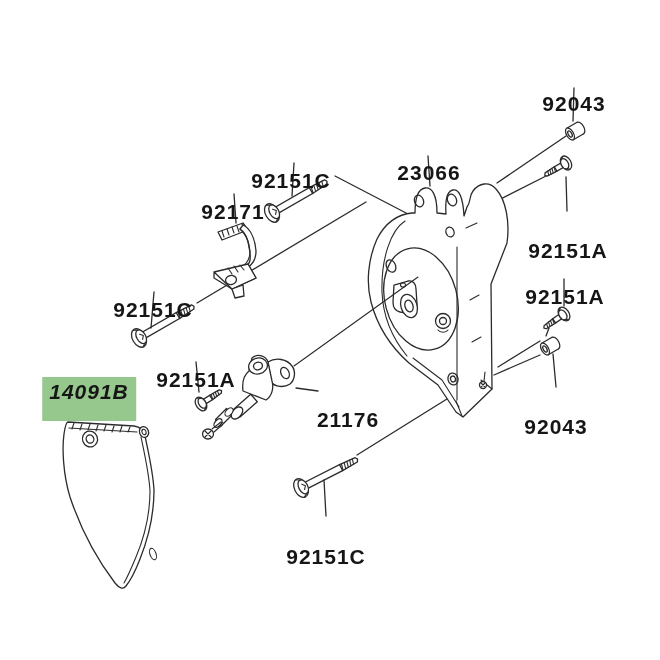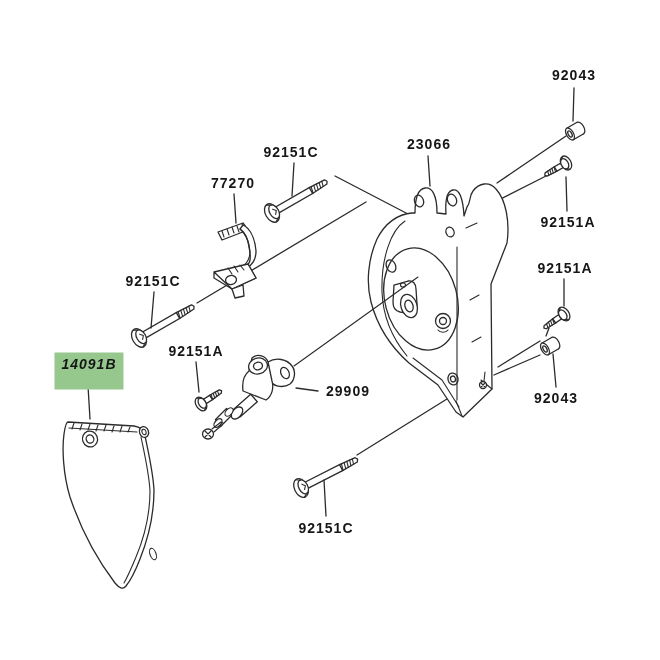--- a/index.html
+++ b/index.html
@@ -24,26 +24,27 @@
     stroke-linecap:round;
     stroke-linejoin:round;
   }
   svg .thin{stroke-width:1.1;}
   svg .wfill{fill:#fff;}
   svg .erase{fill:#fff;stroke:none;}
   #label-layer{position:absolute;left:0;top:0;width:100%;height:100%;}
   .part-label{
     position:absolute;
     transform:translate(-50%,-50%);
-    font-size:14px;
+    font-size:21px;
     font-weight:bold;
     letter-spacing:1px;
     color:var(--label-ink);
     white-space:nowrap;
     line-height:1;
+    margin-top:28px;
   }
   .part-label.highlighted{
     background:var(--highlight);
     padding:4px 7px 19px 7px;
     font-style:italic;
   }
 </style>
 </head>
 <body>
 
@@ -202,23 +203,23 @@
       <path d="M 318,391 L 296,388"></path>
       <path d="M 553,354 L 556,387"></path>
       <path d="M 326,516 L 324,480"></path>
     </g>
   </svg>
 
   <div id="label-layer">
       <div class="part-label" style="left: 574px; top: 75px;">92043</div>
       <div class="part-label" style="left: 429px; top: 144px;">23066</div>
       <div class="part-label" style="left: 291px; top: 152px;">92151C</div>
-      <div class="part-label" style="left: 233px; top: 183px;">77270</div>
+      <div class="part-label" style="left: 233px; top: 183px;">92171</div>
       <div class="part-label" style="left: 568px; top: 222px;">92151A</div>
       <div class="part-label" style="left: 565px; top: 268px;">92151A</div>
       <div class="part-label" style="left: 153px; top: 281px;">92151C</div>
       <div class="part-label" style="left: 196px; top: 351px;">92151A</div>
       <div class="part-label highlighted" style="left: 89px; top: 371px;">14091B</div>
-      <div class="part-label" style="left: 348px; top: 391px;">29909</div>
+      <div class="part-label" style="left: 348px; top: 391px;">21176</div>
       <div class="part-label" style="left: 556px; top: 398px;">92043</div>
       <div class="part-label" style="left: 326px; top: 528px;">92151C</div>
     </div>
 </div>
 
 </body></html>

